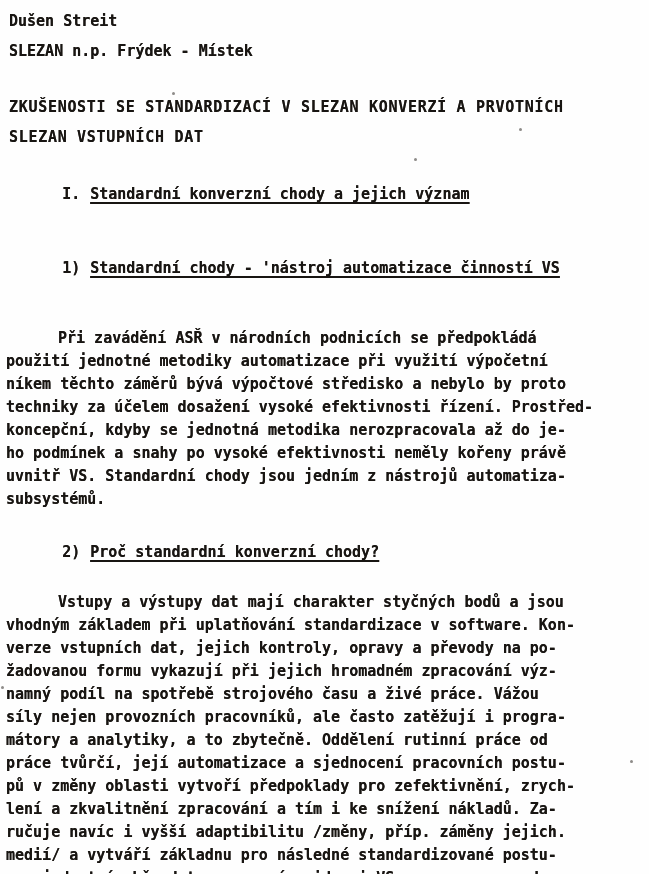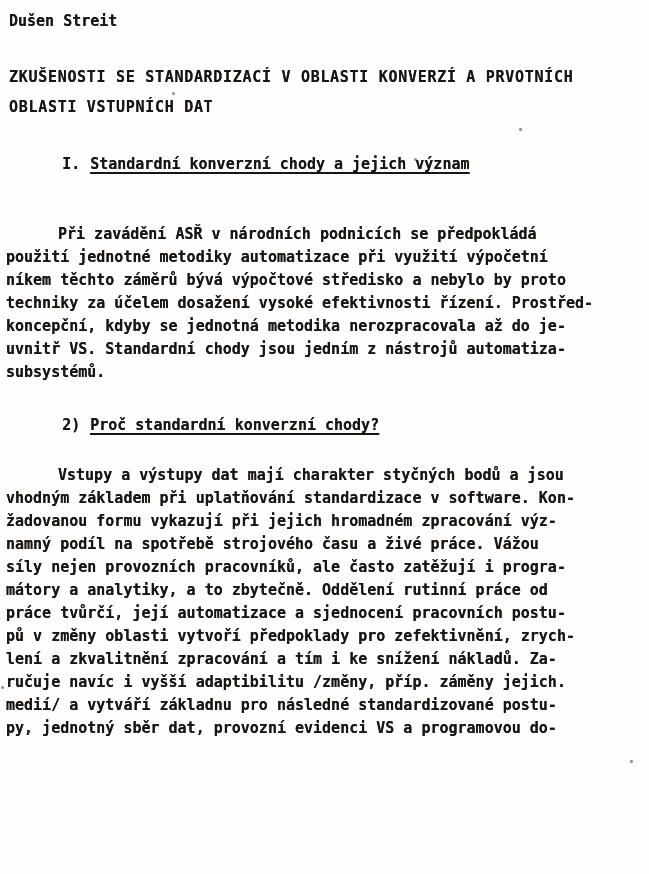--- a/index.html
+++ b/index.html
@@ -65,46 +65,52 @@
     background: rgba(30,25,20,0.5);
     border-radius: 50%;
   }
 </style>
 </head>
 <body>
 
 <div class="page">
 
   <div class="hdr-line">Dušen Streit</div>
+  <div class="hdr-line org-line">SLEZAN n.p. Frýdek - Místek</div>
 
-  <div class="title-line title-1">ZKUŠENOSTI SE STANDARDIZACÍ V OBLASTI KONVERZÍ A PRVOTNÍCH</div>
-  <div class="title-line title-2">OBLASTI VSTUPNÍCH DAT</div>
+  <div class="title-line title-1">ZKUŠENOSTI SE STANDARDIZACÍ V SLEZAN KONVERZÍ A PRVOTNÍCH</div>
+  <div class="title-line title-2">SLEZAN VSTUPNÍCH DAT</div>
 
   <div class="heading sec-heading">
     <span class="h-num">I.</span><span class="h-text">Standardní konverzní chody a jejich význam</span>
   </div>
 
+  <div class="heading sub-heading-1">
+    <span class="h-num">1)</span><span class="h-text">Standardní chody - 'nástroj automatizace činností VS</span>
+  </div>
 
   <div class="para para-1">
     <div class="line indent">Při zavádění ASŘ v národních podnicích se předpokládá</div>
     <div class="line">použití jednotné metodiky automatizace při využití výpočetní</div>
     <div class="line">níkem těchto záměrů bývá výpočtové středisko a nebylo by proto</div>
     <div class="line">techniky za účelem dosažení vysoké efektivnosti řízení. Prostřed-</div>
     <div class="line">koncepční, kdyby se jednotná metodika nerozpracovala až do je-</div>
+    <div class="line">ho podmínek a snahy po vysoké efektivnosti neměly kořeny právě</div>
     <div class="line">uvnitř VS. Standardní chody jsou jedním z nástrojů automatiza-</div>
     <div class="line">subsystémů.</div>
   </div>
 
   <div class="heading sub-heading-2">
     <span class="h-num">2)</span><span class="h-text">Proč standardní konverzní chody?</span>
   </div>
 
   <div class="para para-2">
     <div class="line indent">Vstupy a výstupy dat mají charakter styčných bodů a jsou</div>
     <div class="line">vhodným základem při uplatňování standardizace v software. Kon-</div>
+    <div class="line">verze vstupních dat, jejich kontroly, opravy a převody na po-</div>
     <div class="line">žadovanou formu vykazují při jejich hromadném zpracování výz-</div>
     <div class="line">namný podíl na spotřebě strojového času a živé práce. Vážou</div>
     <div class="line">síly nejen provozních pracovníků, ale často zatěžují i progra-</div>
     <div class="line">mátory a analytiky, a to zbytečně. Oddělení rutinní práce od</div>
     <div class="line">práce tvůrčí, její automatizace a sjednocení pracovních postu-</div>
     <div class="line">pů v změny oblasti vytvoří předpoklady pro zefektivnění, zrych-</div>
     <div class="line">lení a zkvalitnění zpracování a tím i ke snížení nákladů. Za-</div>
     <div class="line">ručuje navíc i vyšší adaptibilitu /změny, příp. záměny jejich.</div>
     <div class="line">medií/ a vytváří základnu pro následné standardizované postu-</div>
     <div class="line">py, jednotný sběr dat, provozní evidenci VS a programovou do-</div>

